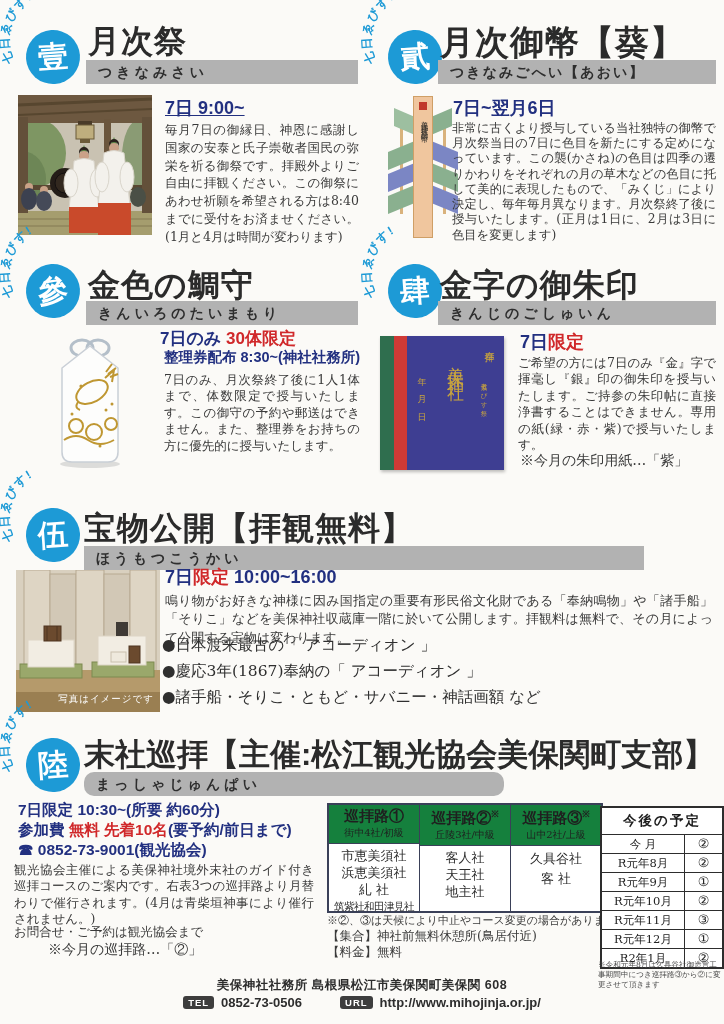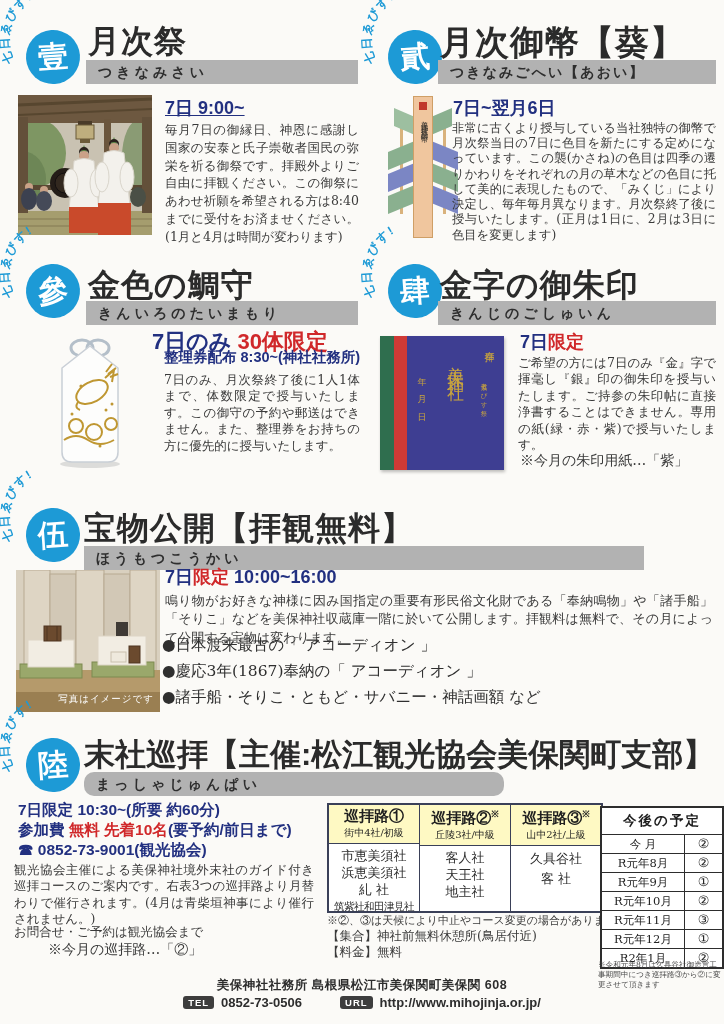--- a/index.html
+++ b/index.html
@@ -27,21 +27,21 @@
   .tight{line-height:1.24;font-size:12.3px;}
   .mid{line-height:1.31;}
   .bullets{position:absolute;font-family:"DejaVu Serif",serif;color:#2f2f2f;font-size:15.5px;
            line-height:26px;white-space:nowrap;}
   .note-line{position:absolute;font-family:"DejaVu Serif",serif;color:#3a3a3a;white-space:nowrap;}
   
   .route-table{position:absolute;left:327px;top:803px;width:272px;height:106px;
                border:2px solid #3a4058;display:flex;background:#fff;}
   .route-col{flex:1;border-right:1.5px solid #3a4058;display:flex;flex-direction:column;}
   .route-col:last-child{border-right:none;}
-  .route-head{background:#fef9c3;border-bottom:1.5px solid #3a4058;text-align:center;padding:2px 0 3px;}
+  .route-head{background:#15803d;border-bottom:1.5px solid #3a4058;text-align:center;padding:2px 0 3px;}
   .route-head .rh-main{font-family:"DejaVu Serif",serif;font-weight:bold;font-size:15px;color:#1f1f1f;white-space:nowrap;}
   .route-head .rh-mark{font-size:9px;vertical-align:super;}
   .route-head .rh-sub{font-family:"DejaVu Serif",serif;font-size:10px;color:#1f1f1f;white-space:nowrap;}
   .route-items{padding-top:3px;text-align:center;font-family:"DejaVu Serif",serif;font-size:13px;
                color:#2c2c2c;line-height:17px;}
   .route-items .small{font-size:10.5px;letter-spacing:-0.5px;}
   .sched-table{position:absolute;left:600px;top:806px;width:120px;border:2px solid #2d2d2d;background:#fff;}
   .sched-title{border-bottom:1.5px solid #2d2d2d;text-align:center;font-family:"DejaVu Serif",serif;
                font-weight:bold;font-size:13.5px;color:#1d1d1d;padding:4px 0;letter-spacing:2px;}
   .sched-row{display:flex;border-bottom:1px solid #2d2d2d;height:18px;}
@@ -191,21 +191,21 @@
         <circle cx="63" cy="90" r="6"></circle>
       <path d="M16,106 Q28,98 40,106 Q52,114 66,106"></path>
     </g>
     <circle cx="33" cy="52" r="1.6" fill="#bf9732"></circle>
     <circle cx="58" cy="76" r="1.5" fill="#bf9732"></circle>
       <circle cx="64" cy="70" r="1.5" fill="#bf9732"></circle>
     <circle cx="24" cy="80" r="1.5" fill="#bf9732"></circle>
       <circle cx="52" cy="112" r="1.5" fill="#bf9732"></circle>
   </svg>
 
-  <div class="h-navy" style="left:152px;top:327px;font-size:22px;text-align:right;">
+  <div class="h-navy" style="left:160px;top:327px;font-size:17px;text-align:right;">
     <span class="navy">7日のみ </span><span class="red">30体限定</span>
   </div>
   <div class="h-navy" style="left:164px;top:348px;font-size:14.5px;">整理券配布 8:30~(神社社務所)</div>
   <div class="jp-body mid" style="left:164px;top:372px;width:196px;">7日のみ、月次祭終了後に1人1体まで、体数限定で授与いたします。この御守の予約や郵送はできません。また、整理券をお持ちの方に優先的に授与いたします。</div>
 
   <svg class="ribbon" style="left:370px;top:240px;" width="104" height="66" viewBox="0 0 104 66">
     <defs>
         <path id="arc4" d="M 6,56 A 46,46 0 0 1 90,12" fill="none"></path>
       </defs>
     <text><textPath href="#arc4">七日ゑびす!</textPath></text>

